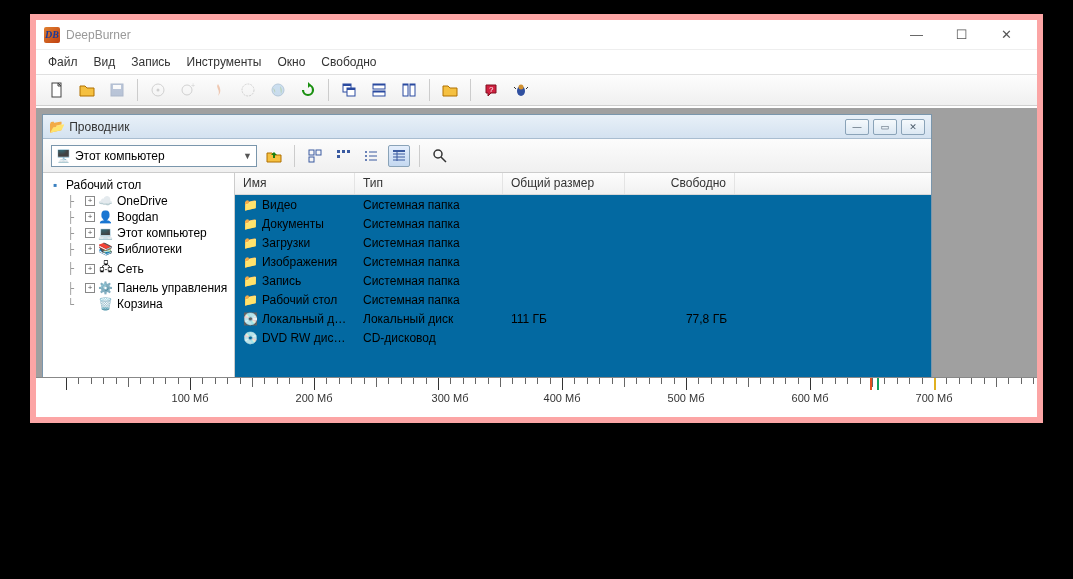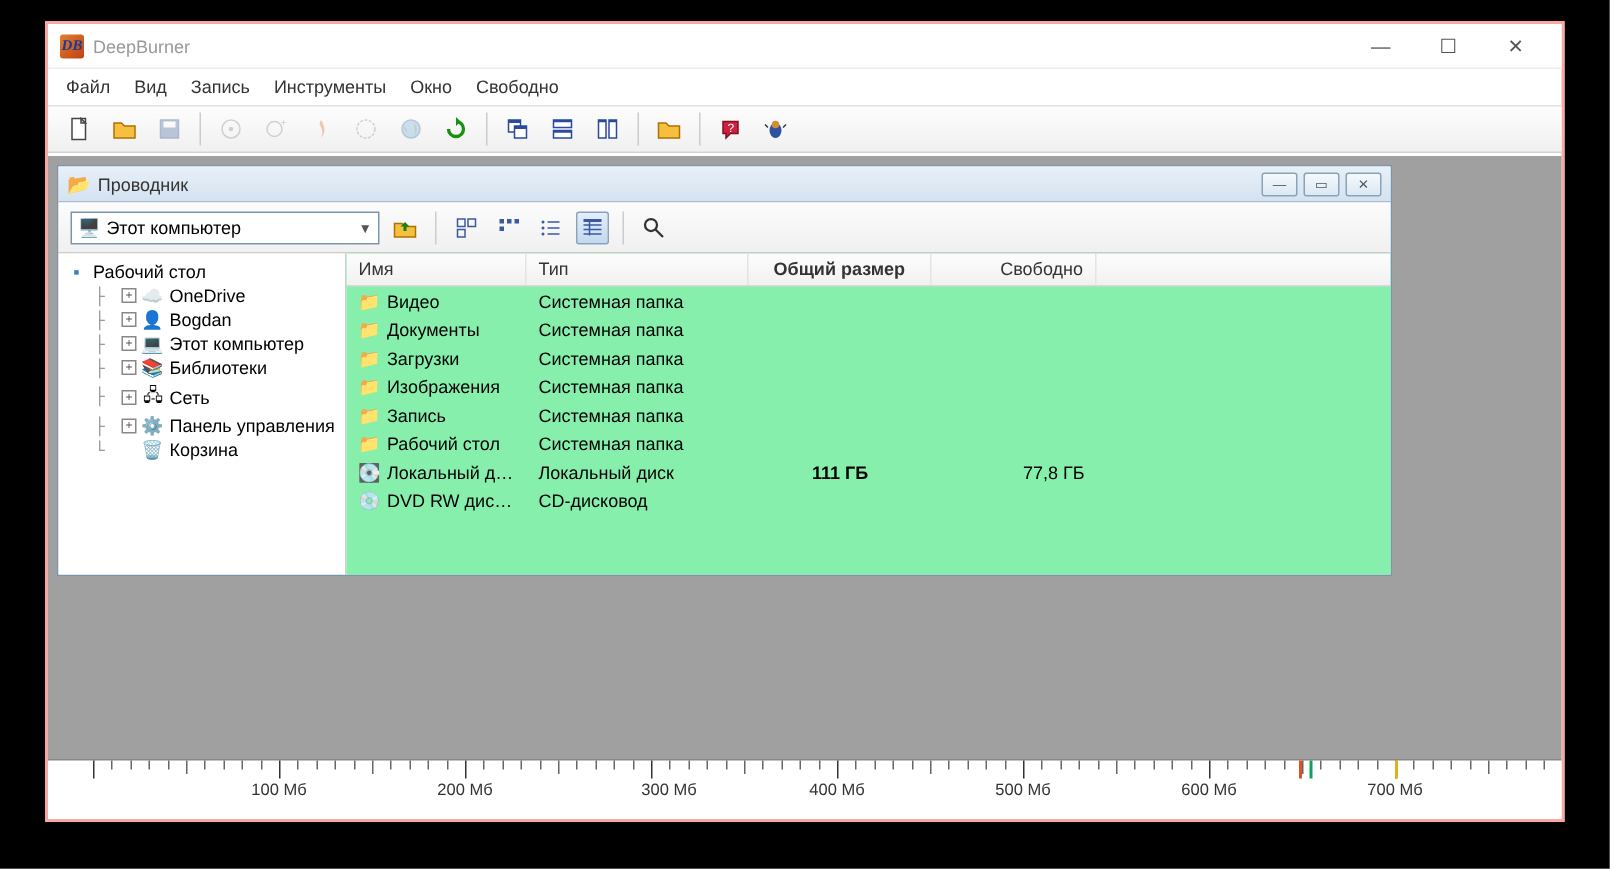--- a/index.html
+++ b/index.html
@@ -1,20 +1,20 @@
 <!DOCTYPE html>
 <html><head>
 <meta charset="utf-8">
 <style>
 * { box-sizing: border-box; font-family: 'Segoe UI', Tahoma, sans-serif; }
 body { margin: 0; background: #000; width: 1073px; height: 579px; overflow: hidden; }
 
 .window {
-  position: absolute; left: 30px; top: 14px; width: 1013px; height: 534px;
-  background: #fff; border: 2px solid #fca5a5; box-shadow: 0 2px 8px rgba(0,0,0,0.3);
+  position: absolute; left: 30px; top: 14px; width: 1013px; height: 409px;
+  background: #fff; border: 6px solid #fca5a5; box-shadow: 0 2px 8px rgba(0,0,0,0.3);
 }
 .titlebar {
   height: 30px; display: flex; align-items: center; padding: 0 8px;
   background: #fff; border-bottom: 1px solid #eee;
 }
 .titlebar .app-icon {
   width: 16px; height: 16px; margin-right: 6px;
   display: inline-flex; align-items: center; justify-content: center;
   font-size: 10px; font-weight: bold; font-style: italic;
   background: linear-gradient(135deg,#e08030,#c04010); color: #1a3a9a; border-radius: 2px;
@@ -72,26 +72,26 @@
 
 .explorer-body { position: absolute; left: 0; right: 0; top: 58px; bottom: 0; display: flex; }
 .tree-pane { width: 192px; border-right: 1px solid #ccc; padding: 4px 2px; font-size: 12px; overflow: hidden; background:#fff; }
 .tree-root { display: flex; align-items: center; padding: 1px 2px; }
 .tree-node { display: flex; align-items: center; padding: 1px 2px; margin-left: 8px; }
 .tree-lines { color:#999; font-family: monospace; font-size: 11px; width: 30px; display: inline-block; text-align: center; letter-spacing: -1px; }
 .tree-exp { width: 10px; height: 10px; border: 1px solid #888; font-size: 8px; line-height: 8px; text-align: center; margin-right: 3px; color: #555; display: inline-block; }
 .tree-exp.none { border: none; }
 .tree-icn { width: 16px; font-size: 12px; margin-right: 3px; display: inline-block; text-align: center; }
 
-.list-pane { flex: 1; background: #86efac; font-size: 12px; overflow: hidden; }
+.list-pane { flex: 1; background: #0369a1; font-size: 12px; overflow: hidden; }
 .list-header { display: flex; height: 22px; border-bottom: 1px solid #d8d8d8; background: linear-gradient(#fdfdfd,#f1f1f1); }
 .list-header div { padding: 3px 8px; border-right: 1px solid #e4e4e4; color: #333; font-size: 12px; }
 .col-name { width: 120px; }
 .col-type { width: 148px; }
-.col-size { width: 122px; text-align: center; font-weight: bold; }
+.col-size { width: 122px; text-align: left; }
 .col-free { width: 110px; text-align: right; }
 .list-row { display: flex; height: 19px; align-items: center; }
 .list-row > div { padding: 0 8px; overflow: hidden; white-space: nowrap; text-overflow: ellipsis; }
 .row-icn { font-size: 12px; margin-right: 4px; }
 
 .ruler {
   position: absolute; left: 0; right: 0; bottom: 0; height: 40px;
   background: #fff; border-top: 1px solid #888;
 }
 .ruler-track { position: relative; height: 100%; border-radius: 11px; }

